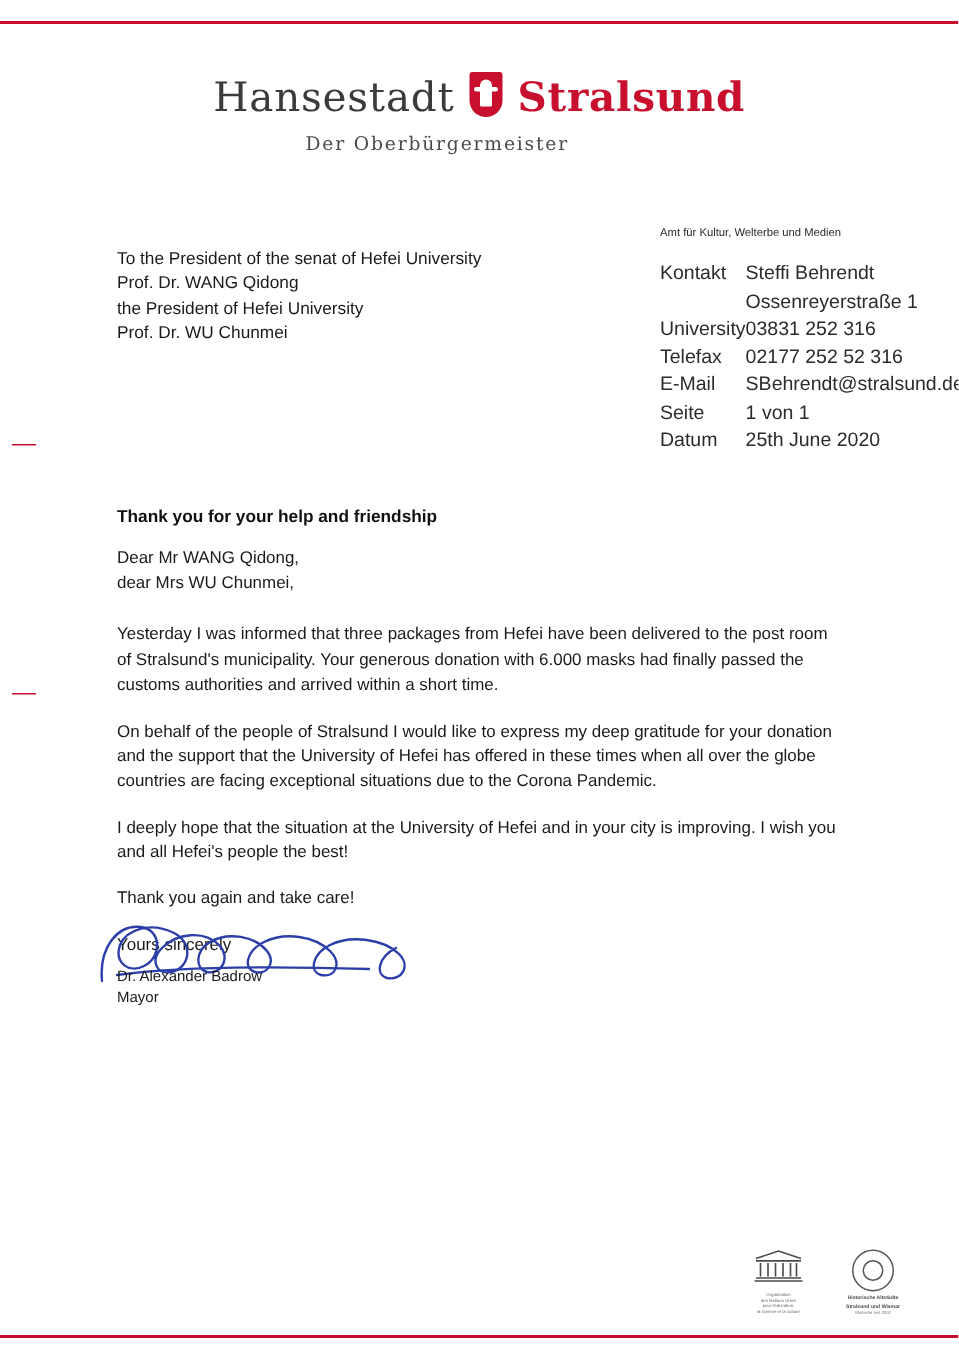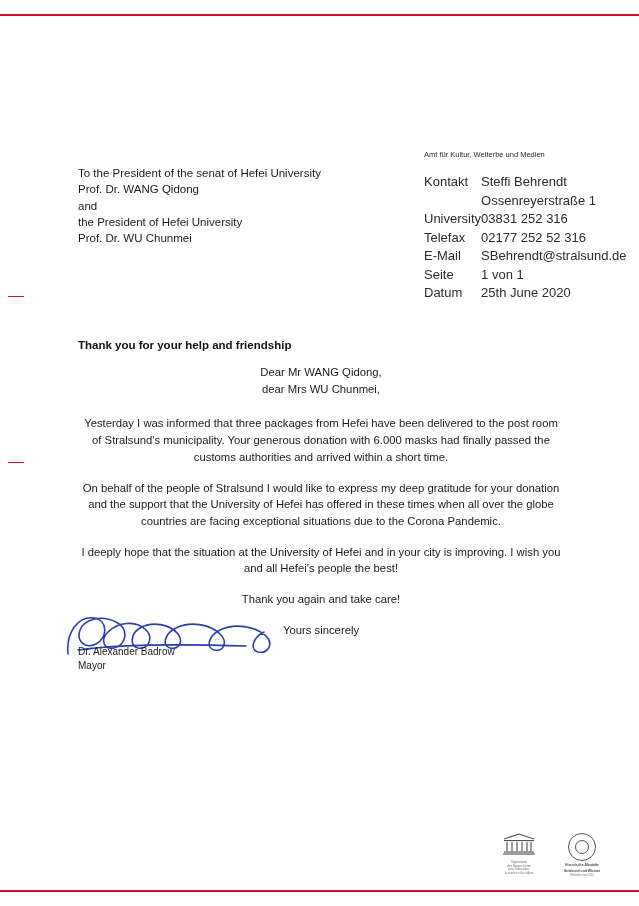--- a/index.html
+++ b/index.html
@@ -107,21 +107,21 @@
     font-family: "DejaVu Serif", serif;
     font-size: 12.5px;
     letter-spacing: 1.2px;
     color: #4a4a4a;
     padding-right: 56px;
   }
 
   
   .meta {
     position: absolute;
-    left: 424px;
+    left: 440px;
     top: 150px;
     width: 200px;
     font-size: 7.5px;
     line-height: 1.35;
     color: #2b2b2b;
   }
   .meta .dept {
     margin-bottom: 13px;
   }
   .meta table {
@@ -157,21 +157,21 @@
   }
   .body {
     position: absolute;
     left: 78px;
     top: 364px;
     width: 486px;
     font-size: 11.3px;
     line-height: 1.48;
     color: #1a1a1a;
   }
-  .body p { margin: 0 0 14px 0; text-align: center; }
+  .body p { margin: 0 0 14px 0; }
   .body p.salut { margin-bottom: 18px; }
 
   
   .sig-wrap {
     position: absolute;
     left: 60px;
     top: 604px;
     width: 260px;
     height: 60px;
   }
@@ -231,20 +231,31 @@
 </head>
 <body>
 
 <div class="page">
 
   <div class="rule top"></div>
   <div class="rule bottom"></div>
   <div class="tick t1"></div>
   <div class="tick t2"></div>
 
+  <div class="letterhead">
+    <div class="lh-line">
+      <span class="lh-left">Hansestadt</span>
+      <span class="coat">
+        <span class="shield"></span>
+        <span class="fig"></span>
+      </span>
+      <span class="lh-right">Stralsund</span>
+    </div>
+    <div class="lh-sub">Der Oberbürgermeister</div>
+  </div>
 
   <div class="meta">
     <div class="dept">Amt für Kultur, Welterbe und Medien</div>
     <table>
       <tbody>
         <tr>
           <td class="k">Kontakt</td>
           <td class="v">Steffi Behrendt</td>
         </tr>
         <tr>
@@ -271,21 +282,20 @@
           <td class="k">Datum</td>
           <td class="v">25th June 2020</td>
         </tr>
       </tbody>
     </table>
   </div>
 
   <div class="addr">
     <div>To the President of the senat of Hefei University</div>
     <div>Prof. Dr. WANG Qidong</div>
-    <div>and</div>
     <div>the President of Hefei University</div>
     <div>Prof. Dr. WU Chunmei</div>
   </div>
 
   <div class="subject">Thank you for your help and friendship</div>
 
   <div class="body">
     <p class="salut">
       <span>Dear Mr WANG Qidong,</span><br>
       <span>dear Mrs WU Chunmei,</span>

